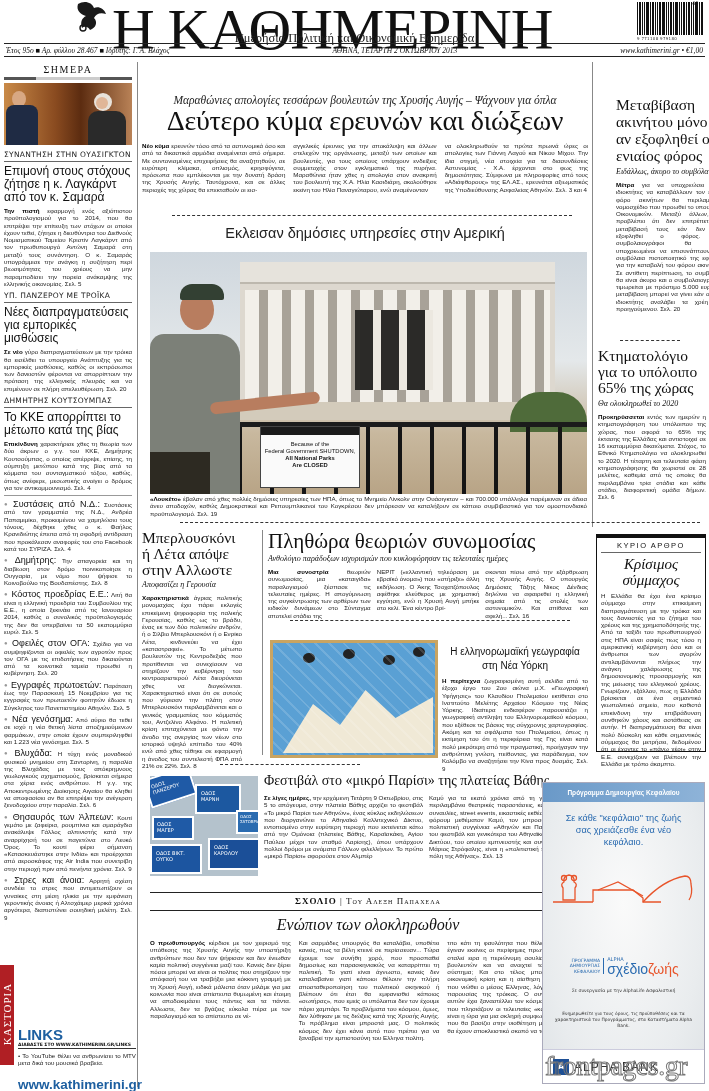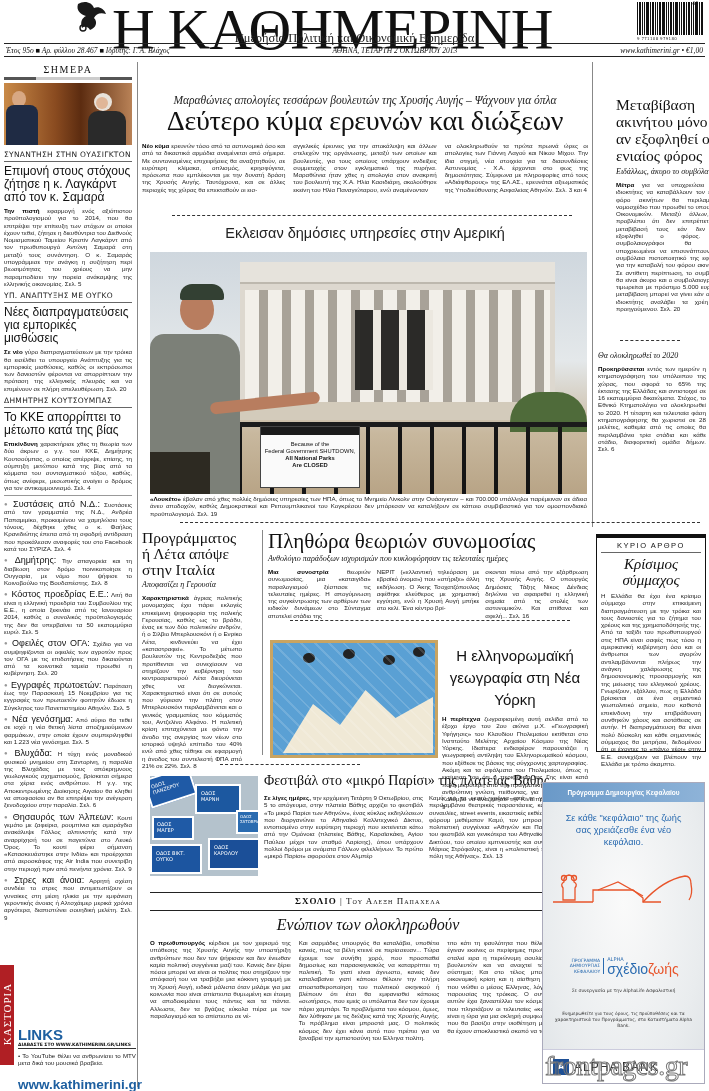--- a/index.html
+++ b/index.html
@@ -80,21 +80,21 @@
     <div style="position:absolute;left:2px;top:22px;width:32px;height:40px;background:#1f2b44;border-radius:8px 8px 0 0"></div>
     <div style="position:absolute;left:90px;top:10px;width:18px;height:18px;border-radius:50%;background:#e8e2da"></div>
     <div style="position:absolute;left:92px;top:14px;width:12px;height:12px;border-radius:50%;background:#e0b698"></div>
     <div style="position:absolute;left:84px;top:28px;width:38px;height:34px;background:#2a2a2a;border-radius:10px 10px 0 0"></div>
   </div>
 
   <div class="section-h" style="margin-top:5px">ΣΥΝΑΝΤΗΣΗ ΣΤΗΝ ΟΥΑΣΙΓΚΤΟΝ</div>
   <div class="left-head">Επιμονή στους στόχους ζήτησε η κ. Λαγκάρντ από τον κ. Σαμαρά</div>
   <div class="txt"><b>Την πιστή</b><span> εφαρμογή ενός αξιόπιστου προϋπολογισμού για το 2014, που θα επιτρέψει την επίτευξη των στόχων οι οποίοι έχουν τεθεί, ζήτησε η διευθύντρια του Διεθνούς Νομισματικού Ταμείου Κριστίν Λαγκάρντ από τον πρωθυπουργό Αντώνη Σαμαρά στη μεταξύ τους συνάντηση. Ο κ. Σαμαράς υπογράμμισε την ανάγκη η συζήτηση περί βιωσιμότητας του χρέους να μην παραμποδίσει την πορεία ανάκαμψης της ελληνικής οικονομίας. Σελ. 5</span></div>
 
-  <div class="section-h">ΥΠ. ΑΝΑΠΤΥΞΗΣ ΜΕ ΟΥΓΚΟ</div>
+  <div class="section-h">ΥΠ. ΠΑΝΖΕΡΟΥ ΜΕ ΤΡΟΪΚΑ</div>
   <div class="left-head">Νέες διαπραγματεύσεις για εμπορικές μισθώσεις</div>
   <div class="txt"><b>Σε νέο</b><span> γύρο διαπραγματεύσεων με την τρόικα θα εισέλθει το υπουργείο Ανάπτυξης για τις εμπορικές μισθώσεις, καθώς οι εκπρόσωποι των δανειστών φέρονται να απορρίπτουν την πρόταση της ελληνικής πλευράς και να επιμένουν σε πλήρη απελευθέρωση. Σελ. 20</span></div>
 
   <div class="section-h">ΔΗΜΗΤΡΗΣ ΚΟΥΤΣΟΥΜΠΑΣ</div>
   <div class="left-head">Το ΚΚΕ απορρίπτει το μέτωπο κατά της βίας</div>
   <div class="txt"><b>Επικίνδυνη</b><span> χαρακτήρισε χθες τη θεωρία των δύο άκρων ο γ.γ. του ΚΚΕ, Δημήτρης Κουτσούμπας, ο οποίος απέρριψε, επίσης, τη σύμπηξη μετώπου κατά της βίας από τα κόμματα του συνταγματικού τόξου, καθώς, όπως ανέφερε, μεσωπικής ανοίγει ο δρόμος για τον αντικομμουνισμό. Σελ. 4</span></div>
 
   <div style="border-top:1px solid #999;margin-top:4px"></div>
   <div class="bullet-item txt"><span class="bt">Συστάσεις από Ν.Δ.:</span><span> Συστάσεις από τον γραμματέα της Ν.Δ., Ανδρέα Παπαμιμίκο, προκειμένου να χαμηλώσει τους τόνους, δέχθηκε χθες ο κ. Φαήλος Κρανιδιώτης έπειτα από τη σφοδρή αντίδραση που προκάλεσαν αναφορές του στο Facebook κατά του ΣΥΡΙΖΑ. Σελ. 4</span></div>
   <div class="bullet-item txt"><span class="bt">Δημήτρης:</span><span> Την απαγορεία και τη διαβίωση στον δρόμο ποινικοποίησε η Ουγγαρία, με νόμο που ψήφισε το Κοινοβούλιο της Βουδαπέστης. Σελ. 8</span></div>
@@ -163,26 +163,27 @@
 <div class="dash" style="left:180px;top:522px;width:520px"></div>
 
 <div class="abs" style="left:616px;top:96px;width:108px">
   <div style="font-family:'Liberation Serif',serif;font-size:15.5px;line-height:17px">Μεταβίβαση ακινήτου μόνο αν εξοφληθεί ο ενιαίος φόρος</div>
   <div style="font-family:'Liberation Serif',serif;font-style:italic;font-size:8px;margin:3px 0 5px">Ειδάλλως, άκυρο το συμβόλαιο</div>
   <div class="txt"><b>Μέτρα</b><span> για να υποχρεώσει τους ιδιοκτήτες να καταβάλλουν τον ενιαίο φόρο ακινήτων θα περιλαμβάνει νομοσχέδιο που προωθεί το υπουργείο Οικονομικών. Μεταξύ άλλων, θα προβλέπει ότι δεν επιτρέπεται η μεταβίβασή τους εάν δεν έχει εξοφληθεί ο φόρος. Οι συμβολαιογράφοι θα είναι υποχρεωμένοι να επισυνάπτουν στα συμβόλαια πιστοποιητικό της εφορίας για την καταβολή του φόρου ακινήτων. Σε αντίθετη περίπτωση, το συμβόλαιο θα είναι άκυρο και ο συμβολαιογράφος τιμωρείται με πρόστιμο 5.000 ευρώ. Η μεταβίβαση μπορεί να γίνει εάν ο νέος ιδιοκτήτης αναλάβει τα χρέη του προηγούμενου. Σελ. 20</span></div>
 </div>
 <div class="dash" style="left:620px;top:340px;width:60px"></div>
 
 <div class="abs" style="left:598px;top:348px;width:108px">
+  <div style="font-family:'Liberation Serif',serif;font-size:15.5px;line-height:16px">Κτηματολόγιο για το υπόλοιπο 65% της χώρας</div>
   <div style="font-family:'Liberation Serif',serif;font-style:italic;font-size:8px;margin:3px 0 5px">Θα ολοκληρωθεί το 2020</div>
   <div class="txt"><b>Προκηρύσσεται</b><span> εντός των ημερών η κτηματογράφηση του υπόλοιπου της χώρας, που αφορά το 65% της έκτασης της Ελλάδας και αντιστοιχεί σε 16 εκατομμύρια δικαιώματα. Στόχος, το Εθνικό Κτηματολόγιο να ολοκληρωθεί το 2020. Η τέταρτη και τελευταία φάση κτηματογράφησης θα χωριστεί σε 28 μελέτες, καθεμία από τις οποίες θα περιλαμβάνει τρία στάδια και κάθε στάδιο, διαφορετική ομάδα δήμων. Σελ. 6</span></div>
 </div>
 
 <div class="abs" style="left:142px;top:530px;width:100px">
-  <div style="font-family:'Liberation Serif',serif;font-size:15.5px;line-height:16px">Προγράμματος ή Λέτα απόψε στην Ιταλία</div>
+  <div style="font-family:'Liberation Serif',serif;font-size:15.5px;line-height:16px">Μπερλουσκόνι ή Λέτα απόψε στην Αλλωστε</div>
   <div style="font-family:'Liberation Serif',serif;font-style:italic;font-size:8px;margin:2px 0 5px">Αποφασίζει η Γερουσία</div>
   <div class="txt"><b>Χαρακτηριστικά</b><span> άγριας πολιτικής μονομαχίας έχει πάρει εκλογές επικείμενη ψηφοφορία της ιταλικής Γερουσίας, καθώς ως το βράδυ, ένας εκ των δύο πολιτικών ανδρών, ή ο Σίλβιο Μπερλουσκόνι ή ο Ενρίκο Λέτα, κινδυνεύει να έχει «καταστραφεί». Το μέτωπο βουλευτών της Κεντροδεξιάς που προτίθενται να συνεχίσουν να στηρίζουν την κυβέρνηση του κεντροαριστερού Λέτα διευρύνεται χθες να διογκώνεται. Χαρακτηριστικό είναι ότι σε αυτούς που γύρισαν την πλάτη στον Μπερλουσκόνι περιλαμβάνεται και ο γενικός γραμματέας του κόμματός του, Αντζελίνο Αλφάνο. Η πολιτική κρίση επιταχύνεται με φόντο την άνοδο της ανεργίας των νέων στο ιστορικό υψηλό επίπεδο του 40% ενώ από χθες τέθηκε σε εφαρμογή η άνοδος του συντελεστή ΦΠΑ από 21% σε 22%. Σελ. 8</span></div>
 </div>
 <div class="vline" style="left:262px;top:530px;height:225px"></div>
 
 <div class="abs" style="left:268px;top:530px;width:320px">
   <div style="font-family:'Liberation Serif',serif;font-size:21px;line-height:22px;white-space:nowrap">Πληθώρα θεωριών συνωμοσίας</div>
   <div style="font-family:'Liberation Serif',serif;font-style:italic;font-size:8px;margin:2px 0 5px;white-space:nowrap">Ανθολόγιο παράδοξων ισχυρισμών που κυκλοφόρησαν τις τελευταίες ημέρες</div>
   <div style="display:flex;gap:6px">
     <div class="txt" style="flex:1"><b>Μια συνοστρία</b><span> θεωριών συνωμοσίας, μια «καταιγίδα» παραλογισμού ξέσπασε τις τελευταίες ημέρες. Η απογύμνωση της συγκέντρωσης των αρθέρων των ειδικών δυνάμεων στο Σύνταγμα αποτελεί στάδιο της</span></div>
@@ -194,21 +195,21 @@
 
 <div class="abs" style="left:270px;top:640px;width:168px;height:118px;background:#5aa0d4;border:3px solid #c9a461;overflow:hidden">
   <div style="position:absolute;left:10px;top:40px;width:150px;height:70px;background:#f0e9d6;clip-path:polygon(0 100%,20% 30%,38% 60%,55% 10%,75% 50%,100% 20%,100% 100%)"></div>
   <div style="position:absolute;left:30px;top:10px;width:12px;height:10px;border-radius:50%;background:#222"></div>
   <div style="position:absolute;left:70px;top:6px;width:12px;height:10px;border-radius:50%;background:#222"></div>
   <div style="position:absolute;left:110px;top:12px;width:12px;height:10px;border-radius:50%;background:#222"></div>
   <div style="position:absolute;left:140px;top:4px;width:12px;height:10px;border-radius:50%;background:#222"></div>
   <div style="position:absolute;left:0;top:0;width:100%;height:100%;background:repeating-linear-gradient(45deg,transparent 0 8px,rgba(255,255,255,.15) 8px 10px)"></div>
 </div>
 <div class="abs" style="left:442px;top:645px;width:146px">
-  <div style="font-family:'Liberation Sans',sans-serif;font-size:15px;line-height:22px;text-align:center">Η ελληνορωμαϊκή γεωγραφία στη Νέα Υόρκη</div>
+  <div style="font-family:'Liberation Sans',sans-serif;font-size:10px;line-height:14px;text-align:center">Η ελληνορωμαϊκή γεωγραφία στη Νέα Υόρκη</div>
   <div class="txt" style="margin-top:4px"><b>Η περίτεχνα</b><span> ζωγραφισμένη αυτή σελίδα από το έξοχο έργο του 2ου αιώνα μ.Χ. «Γεωγραφική Υφήγησις» του Κλαυδίου Πτολεμαίου εκτίθεται στο Ινστιτούτο Μελέτης Αρχαίου Κόσμου της Νέας Υόρκης. Ιδιαίτερα ενδιαφέρον παρουσιάζει η γεωγραφική αντίληψη του Ελληνορωμαϊκού κόσμου, που εξέθεσε τις βάσεις της σύγχρονης χαρτογραφίας. Ακόμη και τα σφάλματα του Πτολεμαίου, όπως η εκτίμηση του ότι η περιφέρεια της Γης είναι κατά πολύ μικρότερη από την πραγματική, προήγαγαν την ανθρώπινη γνώση, πείθοντας, για παράδειγμα, τον Κολόμβο να αναζητήσει την Κίνα προς δυσμάς. Σελ. 9</span></div>
 </div>
 <div class="dash" style="left:220px;top:764px;width:140px"></div>
 
 <div class="abs" style="left:150px;top:776px;width:108px;height:100px;background:#b4c2cc;overflow:hidden">
   <div style="position:absolute;left:-4px;top:-4px;width:48px;height:30px;background:#1f5aa6;border:2px solid #fff;transform:rotate(-18deg);color:#fff;font-size:5px;padding:4px">ΟΔΟΣ ΠΑΝΖΕΡΟΥ</div>
   <div style="position:absolute;left:45px;top:8px;width:46px;height:30px;background:#1c58a0;border:2px solid #fff;color:#fff;font-size:5px;padding:4px">ΟΔΟΣ ΜΑΡΝΗ</div>
   <div style="position:absolute;left:2px;top:40px;width:42px;height:24px;background:#1f5aa6;border:2px solid #fff;color:#fff;font-size:5px;padding:3px">ΟΔΟΣ ΜΑΓΕΡ</div>
   <div style="position:absolute;left:0;top:68px;width:52px;height:30px;background:#1c55a0;border:2px solid #fff;color:#fff;font-size:5px;padding:4px">ΟΔΟΣ ΒΙΚΤ. ΟΥΓΚΟ</div>
   <div style="position:absolute;left:58px;top:62px;width:52px;height:32px;background:#1b4f98;border:2px solid #fff;color:#fff;font-size:5px;padding:4px">ΟΔΟΣ ΚΑΡΟΛΟΥ</div>

